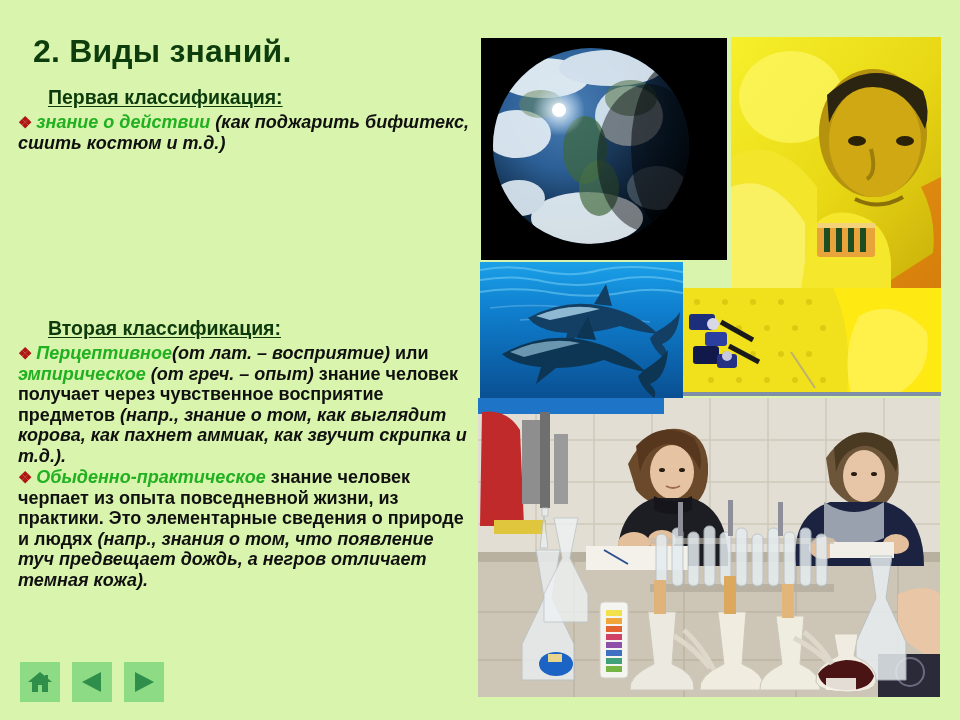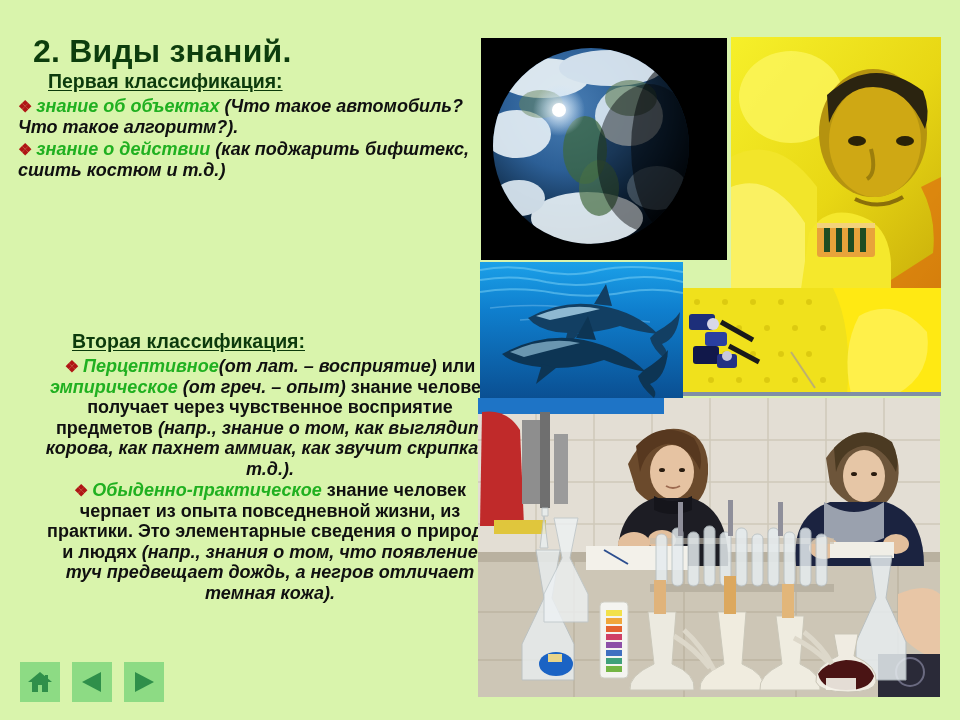--- a/index.html
+++ b/index.html
@@ -24,33 +24,33 @@
   .subhead{
     font-size:19.5px;font-weight:bold;color:#0c3a0c;
     text-decoration:underline;text-underline-offset:2px;
     margin:0 0 3px 30px;
   }
   .para{
     font-size:18px;font-weight:bold;color:#101010;
     line-height:1.16;margin:0 0 1px 0;
     text-align:left;
   }
-  .para.tight{line-height:1.14;text-align:center;}
+  .para.tight{line-height:1.14;}
   .bullet-mark{
     color:#b01515;font-size:16px;font-weight:bold;
     margin-right:5px;letter-spacing:-1px;
   }
   .em-green{
     color:#20b020;font-style:italic;font-weight:bold;
   }
   .it{font-style:italic;}
   .blk{color:#101010;}
 
-  #block1{position:absolute;left:18px;top:70px;width:452px;}
-  #block2{position:absolute;left:18px;top:330px;width:456px;margin-left:24px;}
+  #block1{position:absolute;left:18px;top:86px;width:452px;}
+  #block2{position:absolute;left:18px;top:317px;width:456px;}
 
   
   #navbar{position:absolute;left:20px;top:662px;display:flex;gap:12px;}
   .navbtn{
     width:40px;height:40px;background:#8ddb84;
     display:flex;align-items:center;justify-content:center;
     cursor:pointer;
   }
   .navbtn svg{display:block;}
 
@@ -69,23 +69,20 @@
 <div id="slide">
 
   <div id="text-col">
 
     <div id="slide-title">2. Виды знаний.</div>
 
     <div id="block1">
 
       <div class="subhead">Первая классификация:</div>
 
-      <div class="para">
-        <span class="bullet-mark">❖</span><span class="em-green">знание об объектах</span><span class="it blk"> (Что такое автомобиль? Что такое алгоритм?).</span>
-      </div>
 
       <div class="para">
         <span class="bullet-mark">❖</span><span class="em-green">знание о действии</span><span class="it blk"> (как поджарить бифштекс, сшить костюм и т.д.)</span>
       </div>
 
     </div>
 
     <div id="block2">
 
       <div class="subhead">Вторая классификация:</div>

